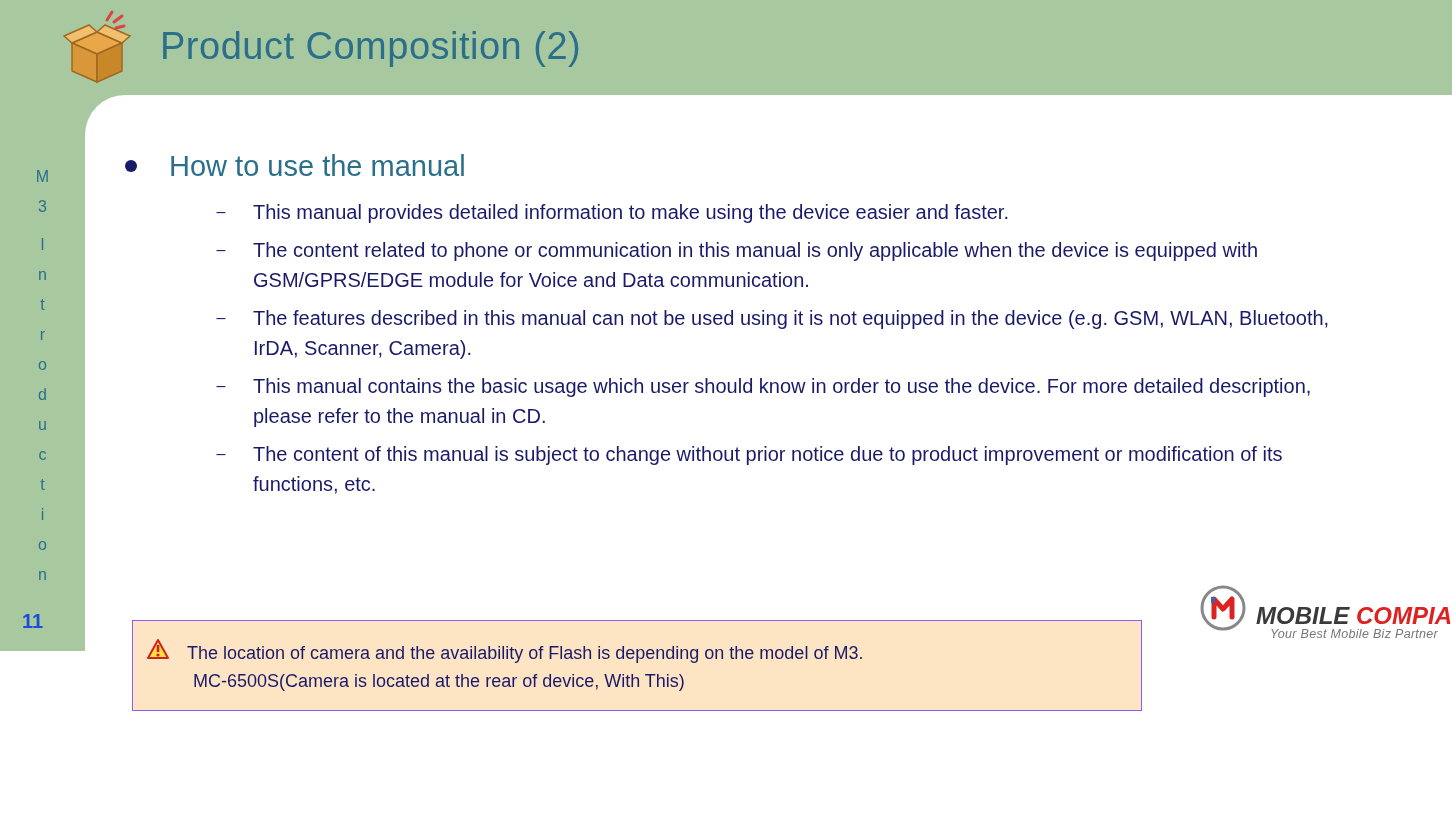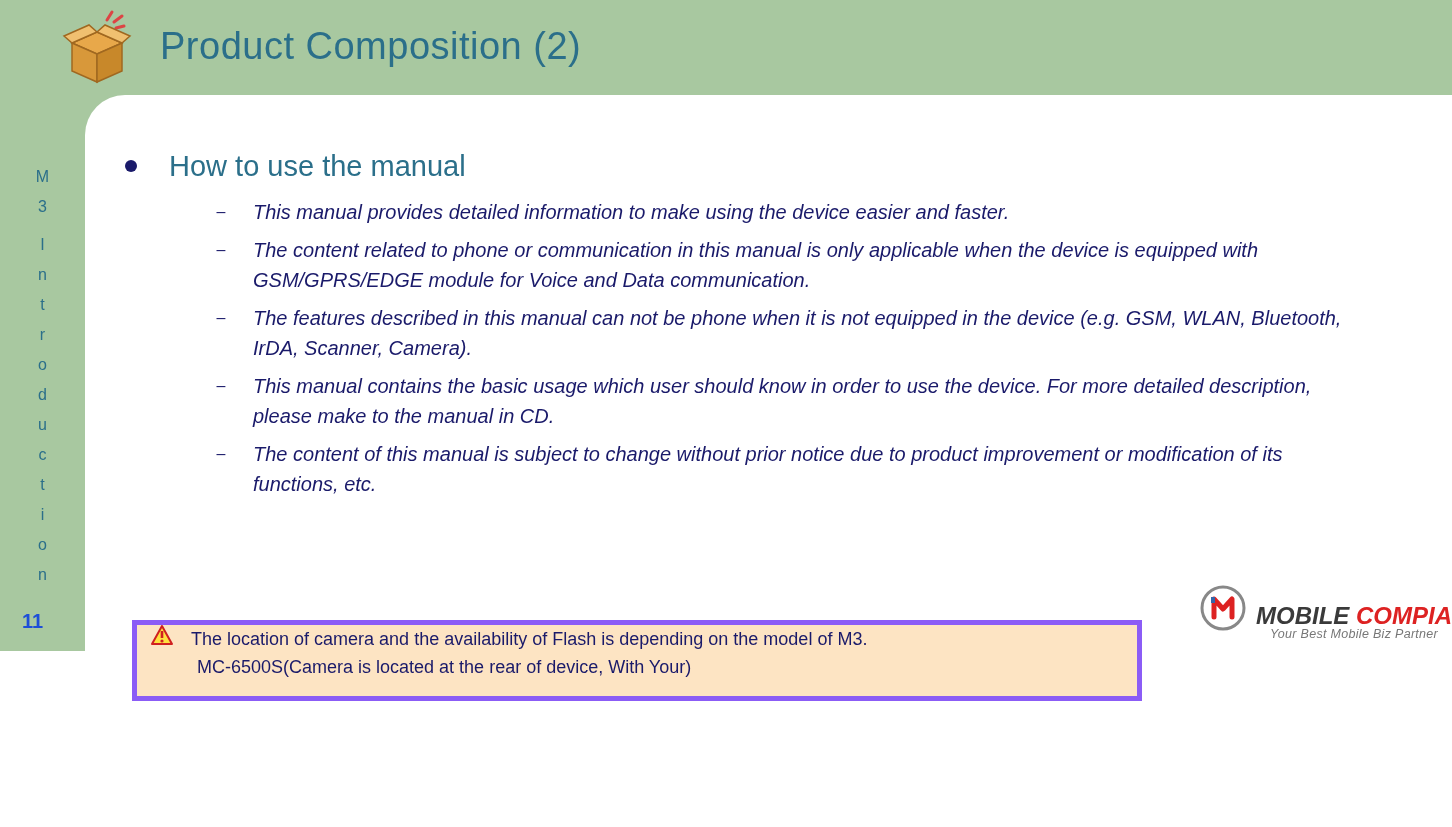--- a/index.html
+++ b/index.html
@@ -88,29 +88,29 @@
   }
   .dash {
     width: 12px;
     flex-shrink: 0;
     margin-right: 26px;
     text-align: center;
     font-size: 16px;
     color: #1a1a6a;
     line-height: 30px;
   }
-  .sub-text { flex: 1; padding-right: 40px; font-style: italic; }
+  .sub-text { flex: 1; padding-right: 40px; }
   .note-box {
     position: absolute;
     top: 620px;
     left: 132px;
     width: 1010px;
-    border: 5px solid #8b5cf6;
+    border: 1px solid #8b5cf6;
     background: #fde4c3;
-    padding: 0 14px 14px 14px;
+    padding: 18px 14px 14px 14px;
     font-size: 18px;
     color: #1a1a6a;
     line-height: 1.55;
   }
   .note-first-line { display: flex; align-items: center; }
   .warn-icon { flex-shrink: 0; margin-right: 18px; }
   .note-rest { margin-left: 46px; }
   .logo {
     position: absolute;
     bottom: 10px; right: 0px;
@@ -176,46 +176,46 @@
         <div class="sub-item">
           <div class="dash">–</div>
           <div class="sub-text">This manual provides detailed information to make using the device easier and faster.</div>
         </div>
         <div class="sub-item">
           <div class="dash">–</div>
           <div class="sub-text">The content related to phone or communication in this manual is only applicable when the device is equipped with GSM/GPRS/EDGE module for Voice and Data communication.</div>
         </div>
         <div class="sub-item">
           <div class="dash">–</div>
-          <div class="sub-text">The features described in this manual can not be phone when it is not equipped in the device (e.g. GSM, WLAN, Bluetooth, IrDA, Scanner, Camera).</div>
-        </div>
-        <div class="sub-item">
-          <div class="dash">–</div>
-          <div class="sub-text">This manual contains the basic usage which user should know in order to use the device. For more detailed description, please make to the manual in CD.</div>
+          <div class="sub-text">The features described in this manual can not be used using it is not equipped in the device (e.g. GSM, WLAN, Bluetooth, IrDA, Scanner, Camera).</div>
+        </div>
+        <div class="sub-item">
+          <div class="dash">–</div>
+          <div class="sub-text">This manual contains the basic usage which user should know in order to use the device. For more detailed description, please refer to the manual in CD.</div>
         </div>
         <div class="sub-item">
           <div class="dash">–</div>
           <div class="sub-text">The content of this manual is subject to change without prior notice due to product improvement or modification of its functions, etc.</div>
         </div>
       </div>
   </div>
 
   <div class="note-box">
     <div class="note-first-line">
       <span class="warn-icon">
         <svg width="22" height="20" viewBox="0 0 22 20">
           <polygon points="11,1 21,19 1,19" fill="#ffe040" stroke="#d02020" stroke-width="2" stroke-linejoin="round"></polygon>
           <rect x="9.7" y="6" width="2.6" height="7" fill="#d02020"></rect>
           <circle cx="11" cy="16" r="1.6" fill="#d02020"></circle>
         </svg>
       </span>
       <span>The location of camera and the availability of Flash is depending on the model of M3.</span>
     </div>
     <div class="note-rest">
-      <div>MC-6500S(Camera is located at the rear of device, With Your)</div>
+      <div>MC-6500S(Camera is located at the rear of device, With This)</div>
     </div>
   </div>
 
   <div class="logo">
     <svg width="46" height="46" viewBox="0 0 46 46">
       <circle cx="23" cy="23" r="21" fill="none" stroke="#888" stroke-width="3"></circle>
       <path d="M14 32 L14 14 L23 24 L32 14 L32 32" stroke="#d22" stroke-width="5" fill="none" stroke-linejoin="round" stroke-linecap="round"></path>
       <rect x="11" y="12" width="4" height="6" fill="#36a"></rect>
     </svg>
     <div class="logo-text-wrap">

